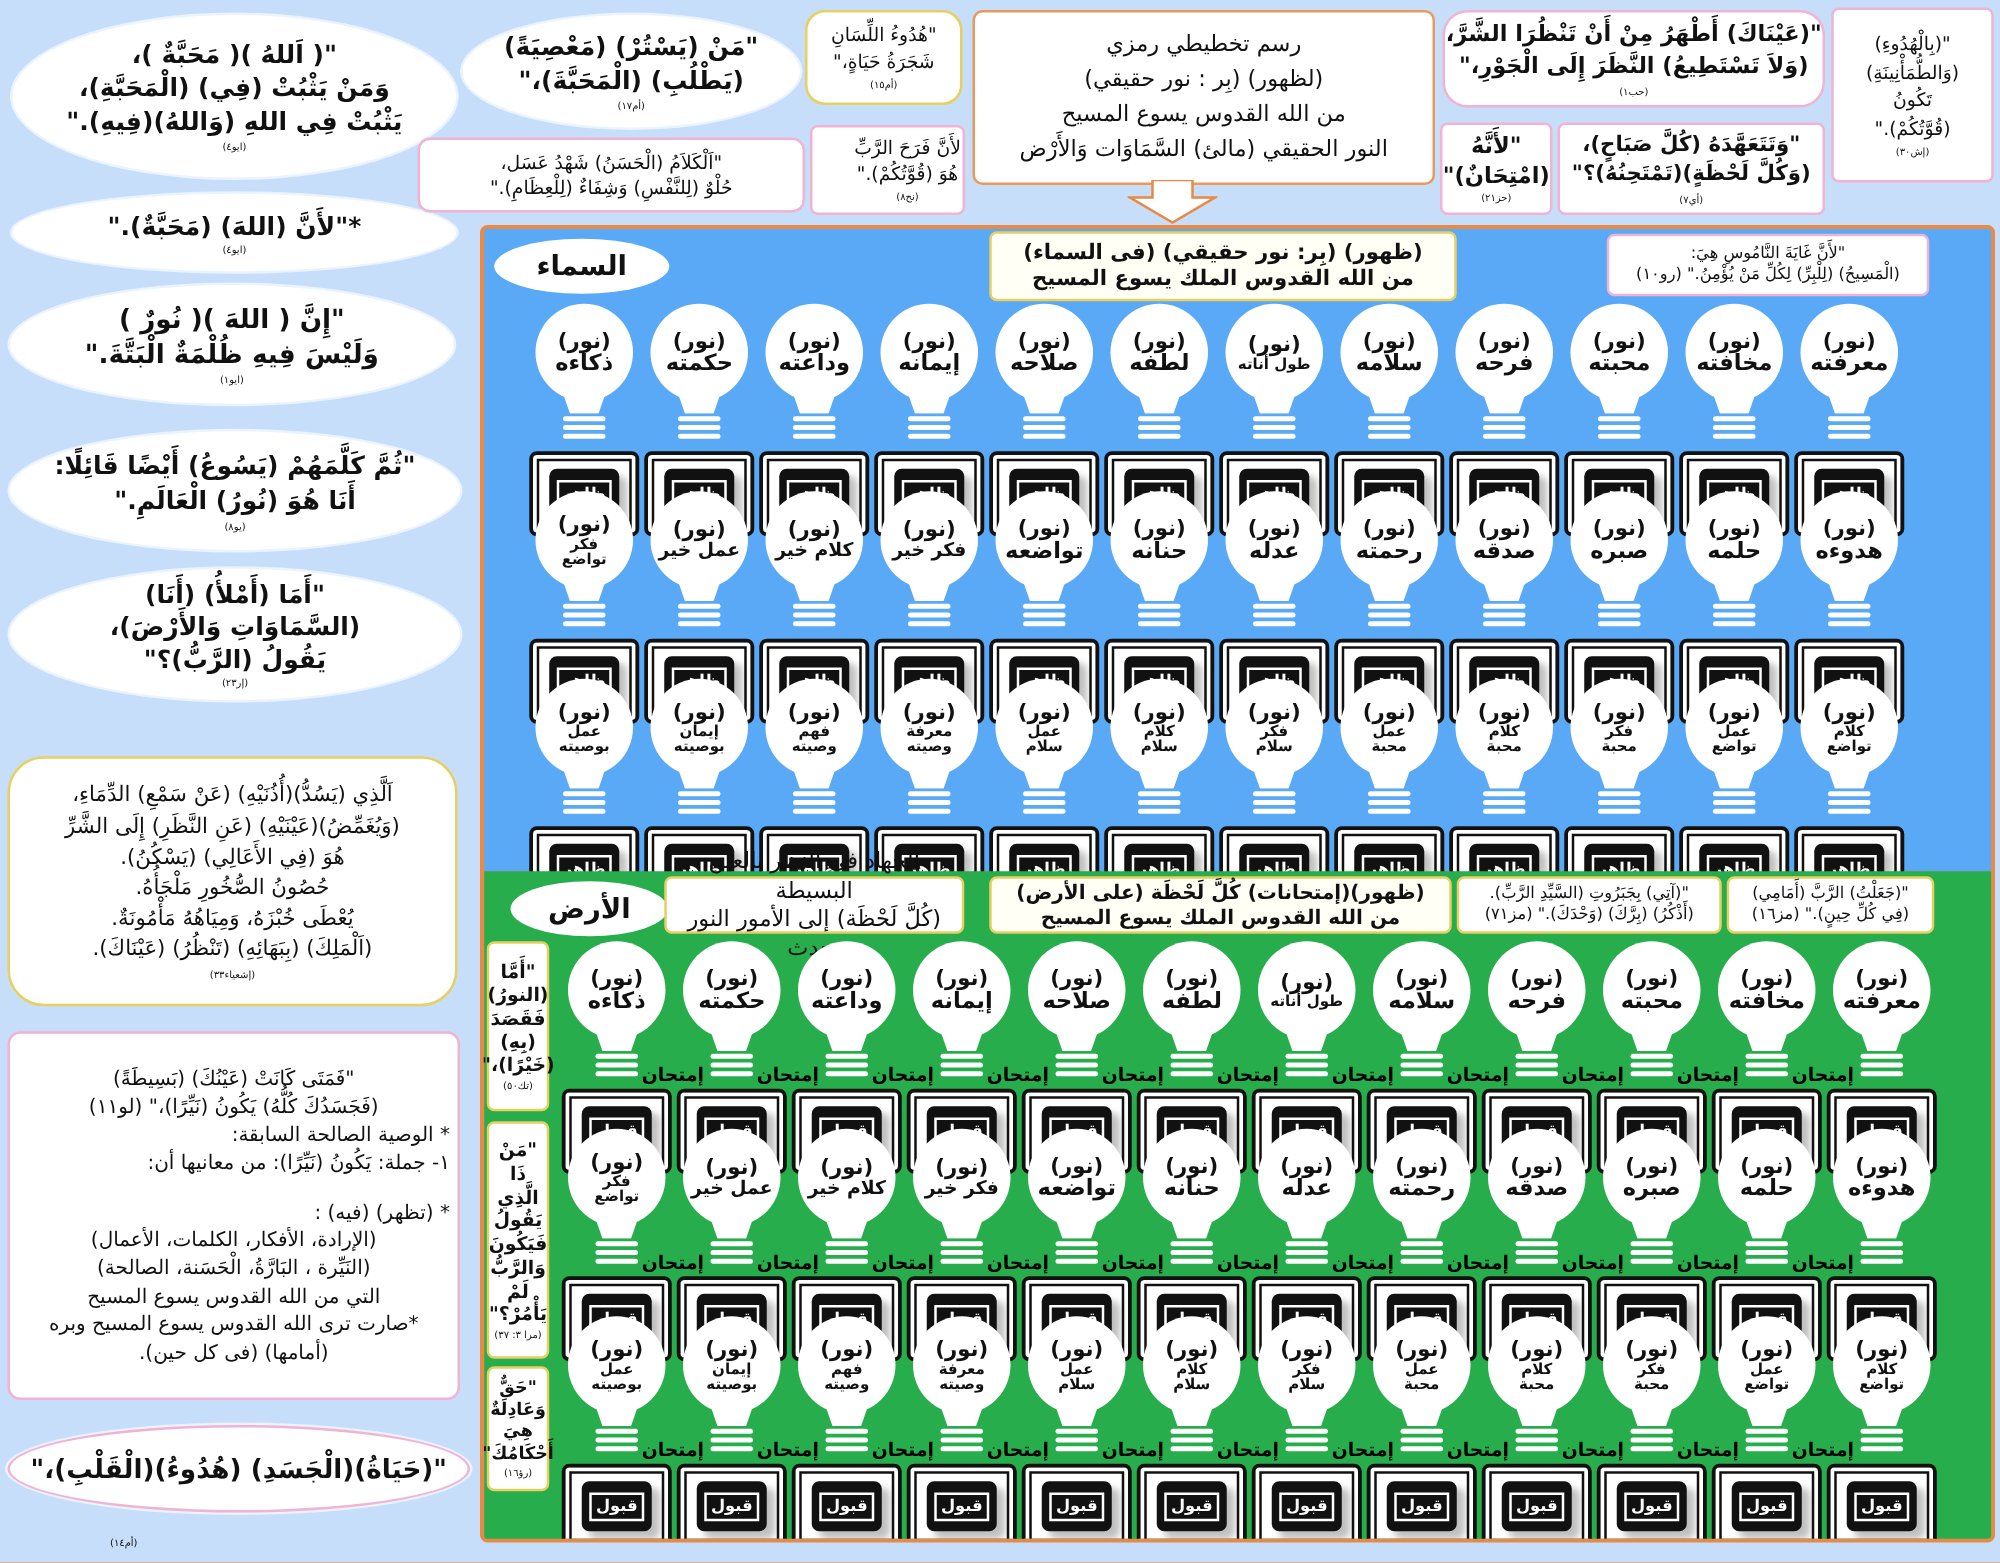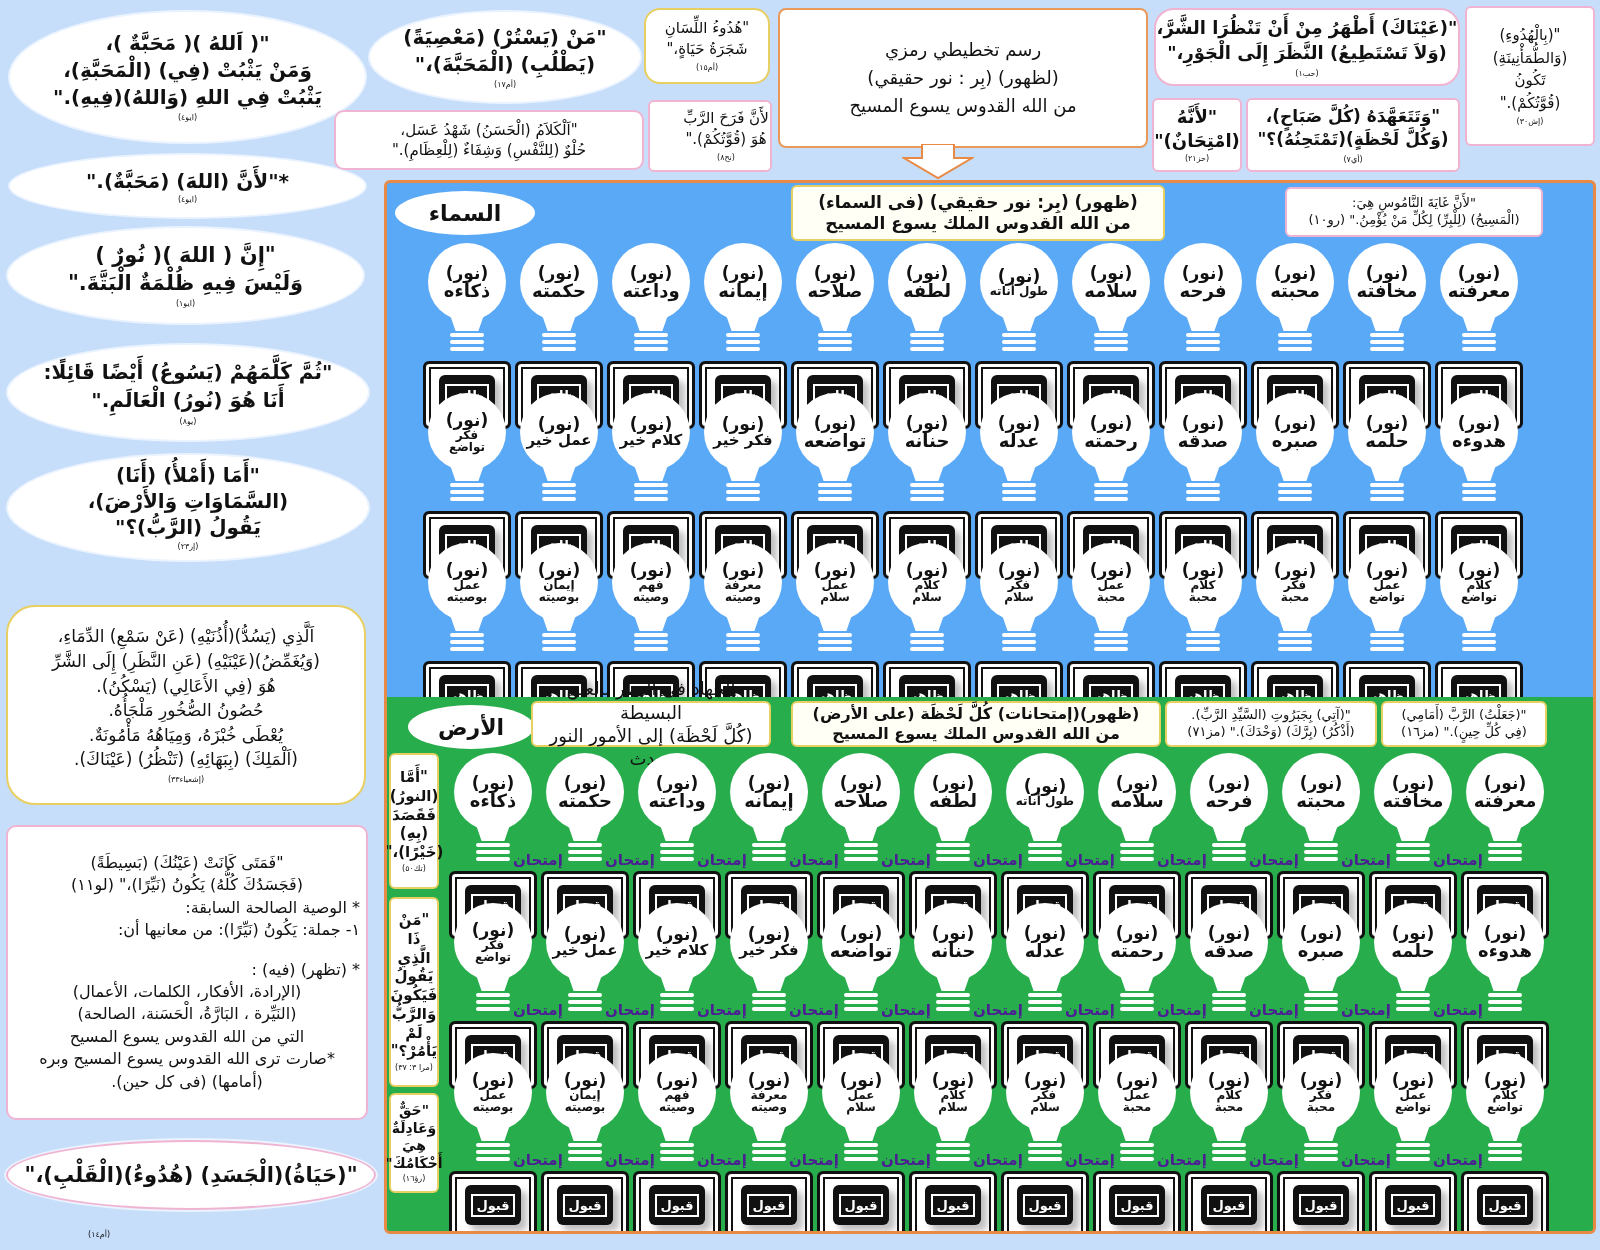--- a/index.html
+++ b/index.html
@@ -26,21 +26,21 @@
   .bulb { width: 78px; height: 78px; background: #fff; border-radius: 50%; position: relative; display: flex; flex-direction: column; align-items: center; justify-content: center; text-align: center; font-weight: bold; line-height: 1; }
   .bulb::after { content: ""; position: absolute; bottom: -10px; left: 20px; width: 38px; height: 22px; background: #fff; clip-path: polygon(0 0, 100% 0, 80% 100%, 20% 100%); }
   .bulb .nur { font-size: 17px; }
   .bulb .lbl { font-size: 18px; }
   .bulb .lbl.small { font-size: 12px; }
   .base { display: flex; flex-direction: column; align-items: center; margin-top: 12px; gap: 3px; }
   .base span { display: block; width: 34px; height: 4px; background: #fff; border-radius: 2px; }
   .switch { width: 88px; height: 68px; background: #fff; border: 3px solid #111; border-radius: 6px; margin-top: 10px; display: flex; align-items: center; justify-content: center; box-shadow: inset 0 0 0 3px #fff, inset 0 0 0 5px #111; }
   .switch-inner { width: 56px; height: 40px; background: #111; border-radius: 6px; display: flex; align-items: center; justify-content: center; box-shadow: 6px 6px 6px rgba(0,0,0,0.25); }
   .switch-label { border: 2px solid #fff; color: #fff; font-size: 13px; padding: 2px 3px; font-weight: bold; }
-  .exam { position: absolute; left: -26px; bottom: 70px; color: #4c1d95; font-weight: bold; font-size: 15px; }
+  .exam { position: absolute; left: -26px; bottom: 70px; color: #000000; font-weight: bold; font-size: 15px; }
 
   .side-box { position: absolute; background: #fff; border: 2px solid #e8cf62; border-radius: 6px; text-align: center; font-weight: bold; font-size: 16px; line-height: 1.25; display: flex; flex-direction: column; align-items: center; justify-content: center; }
   .arrow-down { position: absolute; left: 902px; top: 144px; width: 72px; height: 36px; }
 </style>
 </head>
 <body>
 
 <div class="abs cloud" style="left:10px;top:12px;width:355px;height:130px;font-size:20px;line-height:1.35;">
   <div>"( اَللهُ )( مَحَبَّةٌ )،</div>
   <div>وَمَنْ يَثْبُتْ (فِي) (الْمَحَبَّةِ)،</div>
@@ -109,20 +109,21 @@
 </div>
 <div class="abs box pink" style="left:648px;top:100px;width:124px;height:72px;border-radius:6px;font-size:15px;line-height:1.4;padding-left:32px;">
   <div>لأَنَّ فَرَحَ الرَّبِّ</div>
   <div>هُوَ (قُوَّتُكُمْ)."</div>
   <span class="ref">(نح٨)</span>
 </div>
 <div class="abs box orange" style="left:778px;top:8px;width:370px;height:140px;border-radius:8px;font-size:18px;line-height:1.55;">
   <div>رسم تخطيطي رمزي</div>
   <div>(لظهور) (بِر : نور حقيقي)</div>
   <div>من الله القدوس يسوع المسيح</div>
+  <div>النور الحقيقي (مالئ) السَّمَاوَات وَالأَرْض</div>
 </div>
 <svg class="arrow-down" viewBox="0 0 72 36">
   <polygon points="20,0 52,0 52,14 70,14 36,34 2,14 20,14" fill="#fff" stroke="#e88a45" stroke-width="2"></polygon>
 </svg>
 <div class="abs box pink" style="left:1154px;top:8px;width:306px;height:78px;border-radius:20px;font-size:18px;font-weight:bold;line-height:1.4;">
   <div>"(عَيْنَاكَ) أَطْهَرُ مِنْ أَنْ تَنْظُرَا الشَّرَّ،</div>
   <div>(وَلاَ تَسْتَطِيعُ) النَّظَرَ إِلَى الْجَوْرِ،"</div>
   <span class="ref">(حب١)</span>
 </div>
 <div class="abs box pink" style="left:1465px;top:6px;width:130px;height:140px;border-radius:6px;font-size:15px;line-height:1.5;">

